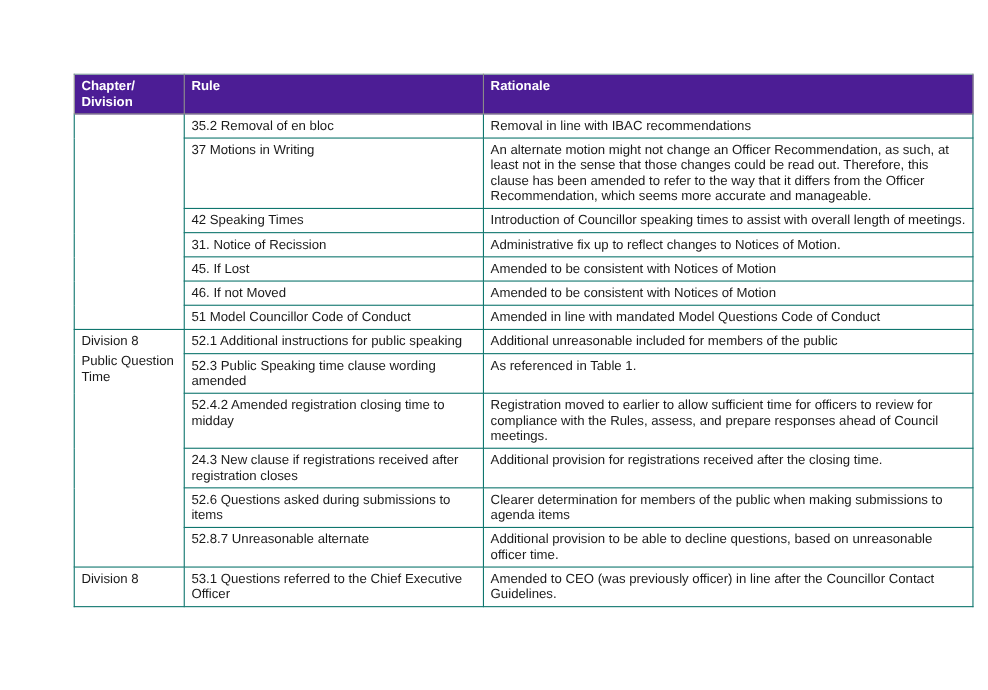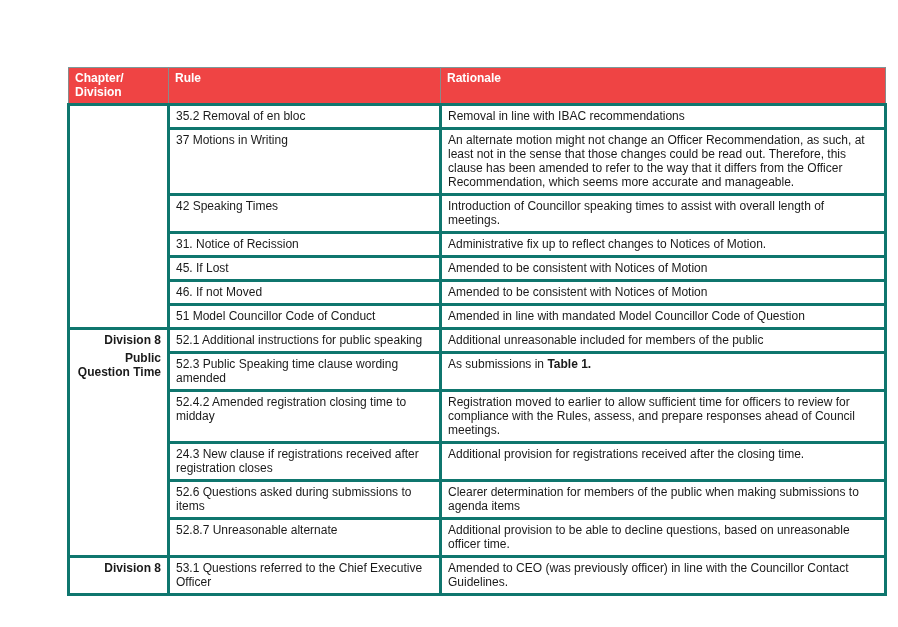--- a/index.html
+++ b/index.html
@@ -25,43 +25,42 @@
       border-collapse: collapse;
       width: 817px;
       table-layout: fixed;
       font-size: 12px;
       line-height: 14px;
     }
     table.rules col.c1 { width: 100px; }
     table.rules col.c2 { width: 272px; }
     table.rules col.c3 { width: 445px; }
     table.rules th {
-      background: #ef4444;
+      background: #4c1d95;
       color: #ffffff;
       font-weight: bold;
       text-align: left;
       vertical-align: top;
       padding: 3px 6px 4px 6px;
       height: 28px;
       border: 1px solid #8a8a8a;
       border-top: 1px solid #7a9a9a;
     }
     table.rules td {
       vertical-align: top;
       padding: 3px 6px 4px 6px;
-      border: 3px solid #0f766e;
+      border: 1px solid #0f766e;
       text-align: left;
     }
     table.rules td.chapter {
-      font-weight: bold;
-      text-align: right;
+      font-weight: normal;
     }
     .chapter .line { display: block; }
     .chapter .gap { display: block; height: 4px; }
-    b.ref { font-weight: bold; }
+    b.ref { font-weight: normal; }
   </style>
 </head>
 <body>
 
 <div class="page">
   <table class="rules">
     <colgroup>
       <col class="c1">
         <col class="c2">
         <col class="c3">
@@ -94,34 +93,34 @@
         <tr>
           <td>45. If Lost</td>
           <td>Amended to be consistent with Notices of Motion</td>
         </tr>
         <tr>
           <td>46. If not Moved</td>
           <td>Amended to be consistent with Notices of Motion</td>
         </tr>
         <tr>
           <td>51 Model Councillor Code of Conduct</td>
-          <td>Amended in line with mandated Model Councillor Code of Question</td>
+          <td>Amended in line with mandated Model Questions Code of Conduct</td>
         </tr>
         <tr>
           <td class="chapter" rowspan="6">
             <span class="line">Division 8</span>
             <span class="gap"></span>
             <span class="line">Public Question Time</span>
           </td>
           <td>52.1 Additional instructions for public speaking</td>
           <td>Additional unreasonable included for members of the public</td>
         </tr>
         <tr>
           <td>52.3 Public Speaking time clause wording amended</td>
-          <td><span>As submissions in </span><b class="ref">Table 1.</b></td>
+          <td><span>As referenced in </span><b class="ref">Table 1.</b></td>
         </tr>
         <tr>
           <td>52.4.2 Amended registration closing time to midday</td>
           <td>Registration moved to earlier to allow sufficient time for officers to review for compliance with the Rules, assess, and prepare responses ahead of Council meetings.</td>
         </tr>
         <tr>
           <td>24.3 New clause if registrations received after registration closes</td>
           <td>Additional provision for registrations received after the closing time.</td>
         </tr>
         <tr>
@@ -130,17 +129,17 @@
         </tr>
         <tr>
           <td>52.8.7 Unreasonable alternate</td>
           <td>Additional provision to be able to decline questions, based on unreasonable officer time.</td>
         </tr>
         <tr>
           <td class="chapter" rowspan="1">
             <span class="line">Division 8</span>
           </td>
           <td>53.1 Questions referred to the Chief Executive Officer</td>
-          <td>Amended to CEO (was previously officer) in line with the Councillor Contact Guidelines.</td>
+          <td>Amended to CEO (was previously officer) in line after the Councillor Contact Guidelines.</td>
         </tr>
       </tbody>
   </table>
 </div>
 
 </body></html>

